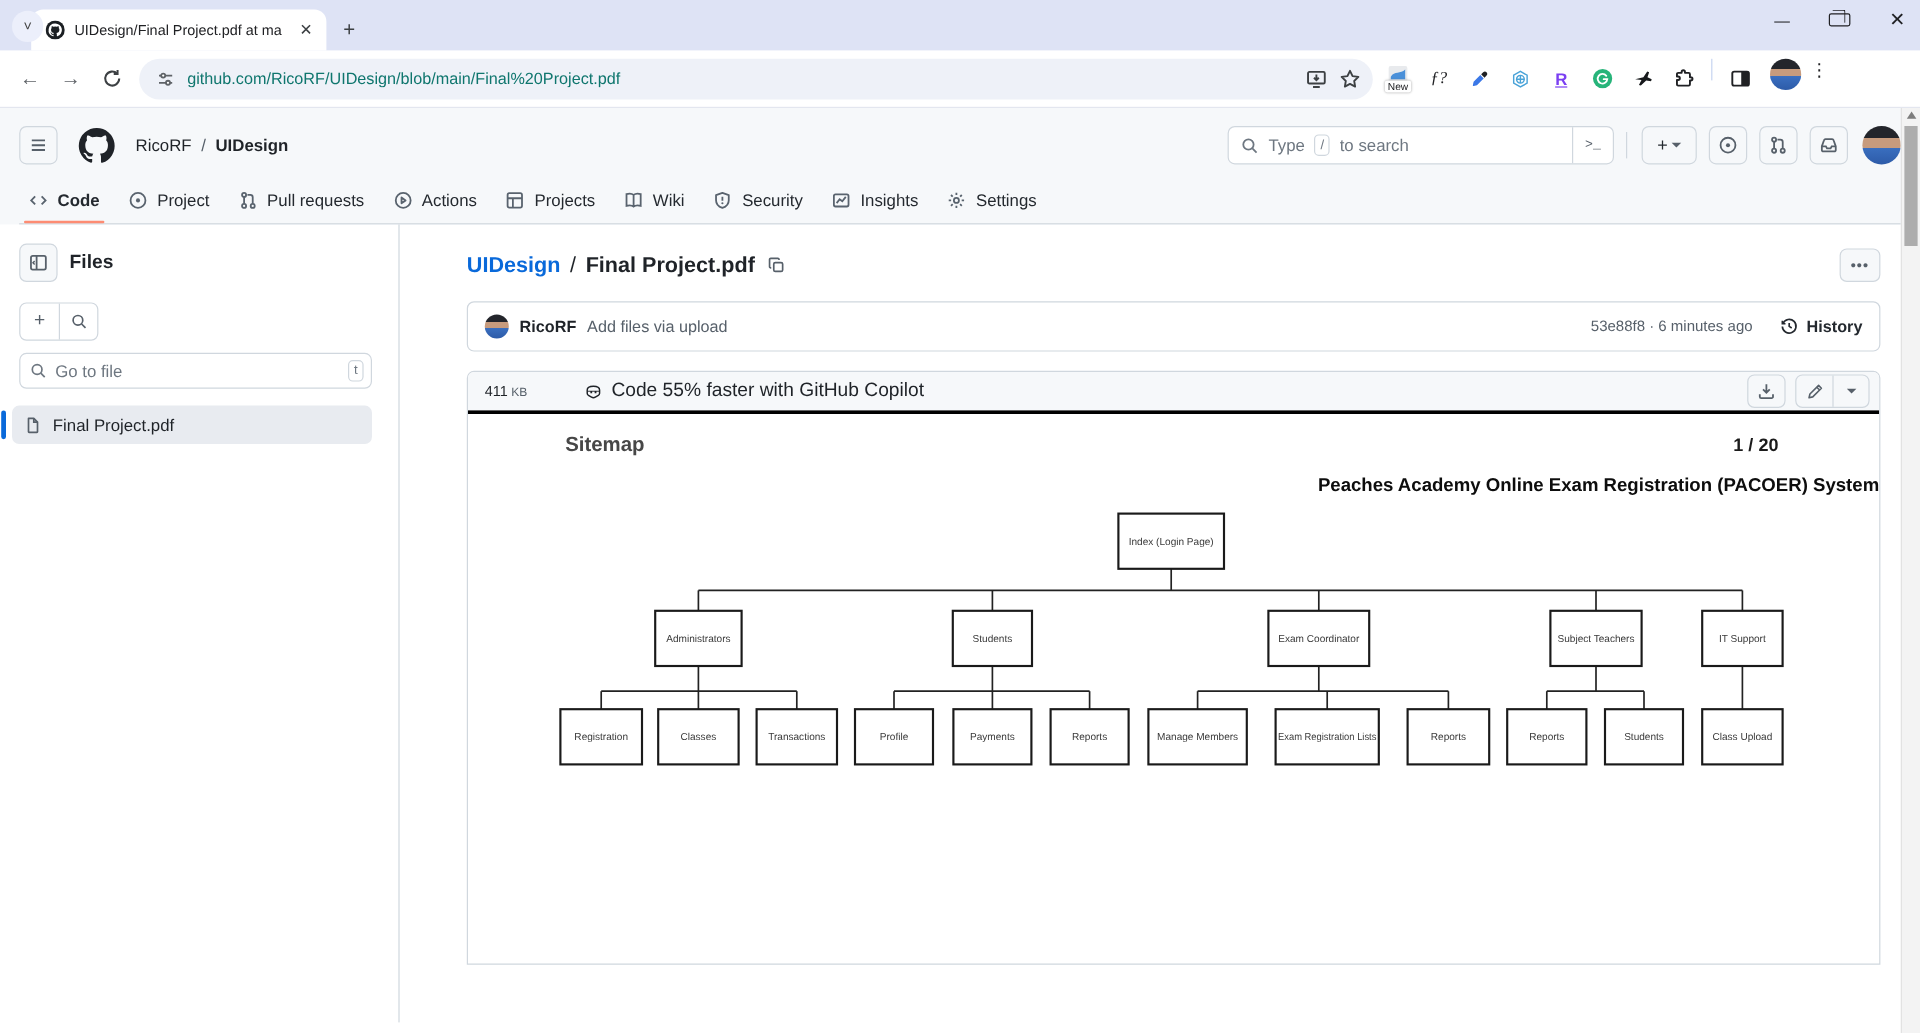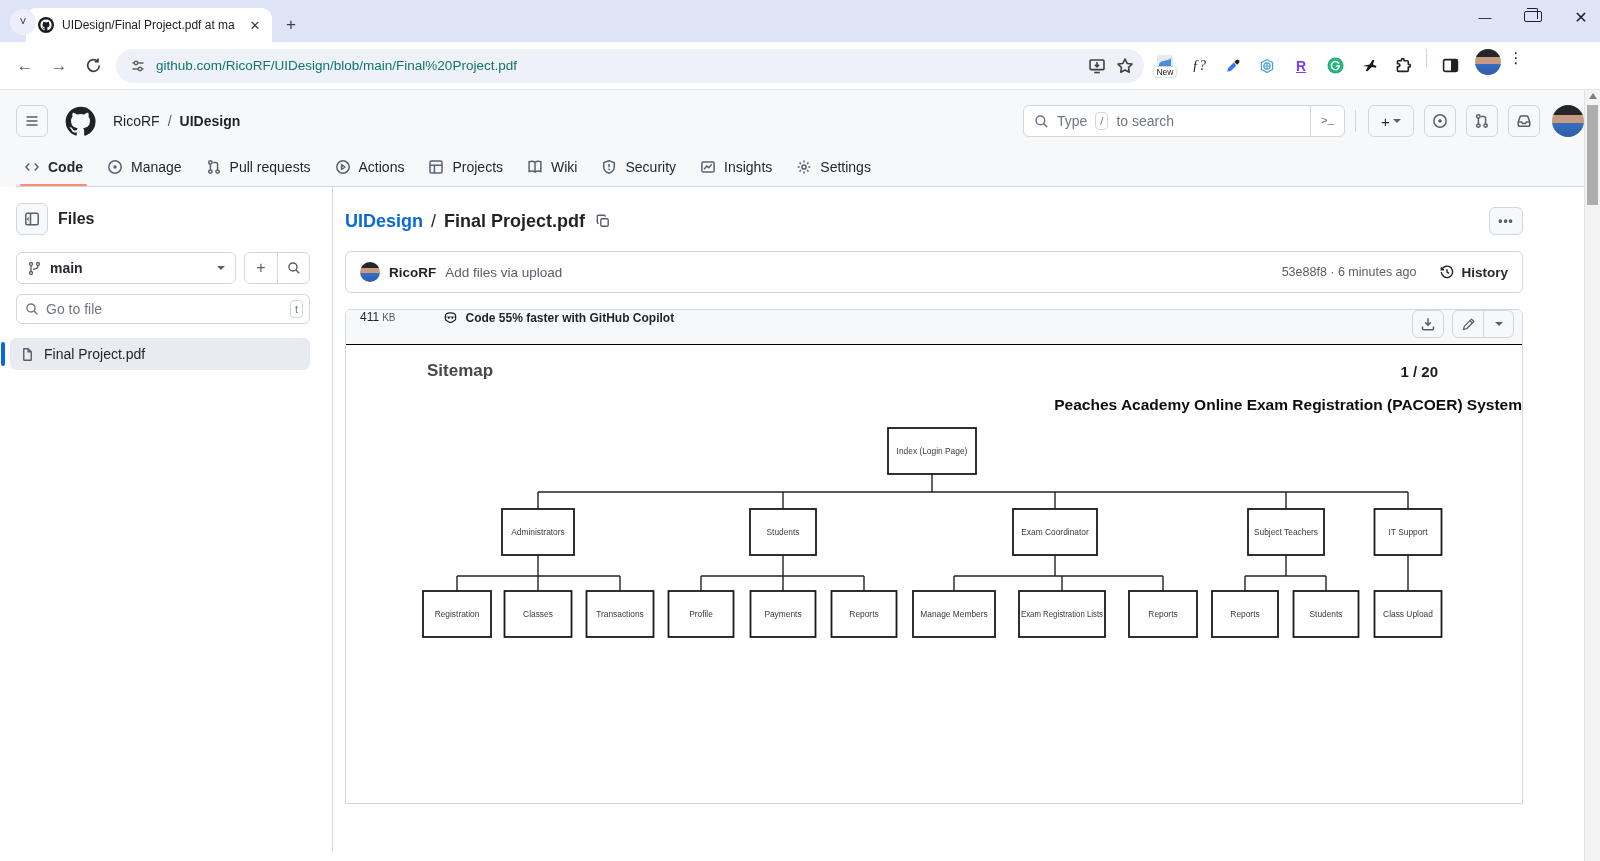--- a/index.html
+++ b/index.html
@@ -48,21 +48,21 @@
   .caret { width:0; height:0; border-left:4px solid transparent; border-right:4px solid transparent; border-top:4.5px solid #57606a; display:inline-block; }
 
   .gh-nav { display:flex; gap:8px; margin-top:10px; padding-bottom:0; }
   .nav-item { display:flex; align-items:center; gap:8px; padding:0 8px; height:38px; font-size:14px; color:#24292f; position:relative; margin-bottom:0; }
   .nav-item svg { color:#59636e; }
   .nav-item.active { font-weight:600; }
   .nav-item.active::after { content:""; position:absolute; left:4px; right:4px; bottom:0; height:2.5px; border-radius:3px; background:var(--underline,#fd8c73); }
   .gh-nav-wrap { border-bottom:1px solid #d0d7de;text-align:right; }
 
   
-  .content { display:flex; height:665px; }
+  .content { display:flex; height:665px;gap:44px; }
   .sidebar { width:333px; border-right:1px solid #d0d7de; padding:16px 22px 0 16px; position:relative; }
   .files-head { display:flex; align-items:center; gap:10px; }
   .files-title { font-size:16px; font-weight:700; }
   .side-row { display:flex; gap:8px; margin-top:17px; }
   .branch-btn { flex:1; height:32px; background:#fff; border:1px solid #d0d7de; border-radius:6px; display:flex; align-items:center; padding:0 10px; gap:8px; font-size:14px; font-weight:600; color:#24292f; }
   .branch-btn .caret { margin-left:auto; }
   .seg-btn { display:flex; border:1px solid #d0d7de; border-radius:6px; background:#fff; height:32px; }
   .seg-btn > div { width:32px; display:flex; align-items:center; justify-content:center; color:#57606a; }
   .seg-btn > div + div { border-left:1px solid #d0d7de; }
   .goto { margin-top:10px; height:30px; border:1px solid #d0d7de; border-radius:6px; background:#fff; display:flex; align-items:center; padding:0 6px 0 8px; gap:7px; color:#6e7781; font-size:14px; }
@@ -83,24 +83,24 @@
   .kebab-btn { margin-left:auto; width:34px; height:28px; letter-spacing:1px; font-weight:700; color:#57606a; font-size:12px; }
 
   .commit-bar { width:1178px; margin-top:16px; height:42px; border:1px solid #d0d7de; border-radius:6px; background:#fff; display:flex; align-items:center; padding:0 14px; gap:9px; font-size:13.5px; }
   .av20 { width:20px; height:20px; }
   .commit-author { font-weight:700; }
   .commit-msg { color:#57606a; }
   .commit-meta { margin-left:auto; color:#57606a; font-size:12.5px; }
   .history { display:flex; align-items:center; gap:6px; font-weight:600; color:#24292f; margin-left:14px; }
 
   .file-card { width:1178px; margin-top:16px; border:1px solid #d0d7de; border-radius:6px 6px 0 0; height:495px; background:#fff; overflow:hidden; }
-  .file-toolbar { height:35px; background:#f6f8fa; border-bottom:1px solid #000000; display:flex; align-items:flex-start; padding:0 8px 0 14px; }
+  .file-toolbar { height:35px; background:#f6f8fa; border-bottom:3px solid #000000; display:flex; align-items:center; padding:0 8px 0 14px; }
   .fsize { font-size:12px; color:#1f2328; }
   .fsize .unit { font-size:10px; color:#57606a; margin-left:3px; }
-  .copilot { display:flex; align-items:center; gap:7px; margin-left:48px; font-size:12px; font-weight:700; color:#1f2328; }
+  .copilot { display:flex; align-items:center; gap:7px; margin-left:48px; font-size:16px; font-weight:400; color:#1f2328; }
   .ft-actions { margin-left:auto; display:flex; gap:8px; }
   .tool-btn { height:28px; background:#f6f8fa; border:1px solid #d0d7de; border-radius:6px; display:flex; align-items:center; justify-content:center; color:#57606a; }
   .w32 { width:32px; }
   .edit-seg { display:flex; height:28px; border:1px solid #d0d7de; border-radius:6px; background:#f6f8fa; }
   .edit-seg > div { width:30px; display:flex; align-items:center; justify-content:center; color:#57606a; }
   .edit-seg > div + div { border-left:1px solid #d0d7de; }
 
   .pdf-body { padding:16px 0 0 0; }
   .pdf-head { display:flex; align-items:center; padding:0 84px 0 81px; }
   .pdf-corner { font-size:17px; font-weight:700; color:#474747; }
@@ -281,21 +281,21 @@
           <svg width="16" height="16" viewBox="0 0 16 16" fill="none" stroke="currentColor" stroke-width="1.5">
             <path d="M5.3 4.6 2 8l3.3 3.4M10.7 4.6 14 8l-3.3 3.4"></path>
           </svg>
           <span>Code</span>
         </div>
         <div class="nav-item">
           <svg width="16" height="16" viewBox="0 0 16 16" fill="none" stroke="currentColor" stroke-width="1.5">
             <circle cx="8" cy="8" r="6.2"></circle>
             <circle cx="8" cy="8" r="1.7" fill="currentColor" stroke="none"></circle>
           </svg>
-          <span>Manage</span>
+          <span>Project</span>
         </div>
         <div class="nav-item">
           <svg width="16" height="16" viewBox="0 0 16 16" fill="none" stroke="currentColor" stroke-width="1.5">
             <circle cx="4.4" cy="3.4" r="1.7"></circle>
             <circle cx="4.4" cy="12.6" r="1.7"></circle>
             <circle cx="11.6" cy="12.6" r="1.7"></circle>
             <path d="M4.4 5.2v5.6M7.2 3.4h2.4a2 2 0 0 1 2 2v5.4"></path>
           </svg>
           <span>Pull requests</span>
         </div>
@@ -351,30 +351,20 @@
       <div class="gh-btn sq32">
         <svg width="16" height="16" viewBox="0 0 16 16" fill="none" stroke="#57606a" stroke-width="1.5">
             <rect x="1.8" y="2.3" width="12.4" height="11.4" rx="1.5"></rect>
             <path d="M6.5 2.3v11.4"></path>
             <path d="M4.9 6.6 3.5 8l1.4 1.4" stroke-width="1.2"></path>
           </svg>
       </div>
       <span class="files-title">Files</span>
     </div>
     <div class="side-row">
-      <div class="branch-btn">
-        <svg width="15" height="15" viewBox="0 0 16 16" fill="none" stroke="#57606a" stroke-width="1.4">
-            <circle cx="4.3" cy="3.2" r="1.6"></circle>
-            <circle cx="4.3" cy="12.8" r="1.6"></circle>
-            <circle cx="11.7" cy="3.2" r="1.6"></circle>
-            <path d="M4.3 4.8v6.4M11.7 4.8v.7c0 1.6-1.3 2.5-2.9 2.8l-2.4.5"></path>
-          </svg>
-        <span>main</span>
-        <span class="caret"></span>
-      </div>
       <div class="seg-btn">
         <div style="font-size:16px;color:#57606a;">+</div>
         <div>
           <svg width="14" height="14" viewBox="0 0 16 16" fill="none" stroke="#57606a" stroke-width="1.6">
               <circle cx="6.8" cy="6.8" r="4.6"></circle>
               <path d="M10.3 10.3 14 14"></path>
             </svg>
         </div>
       </div>
     </div>

